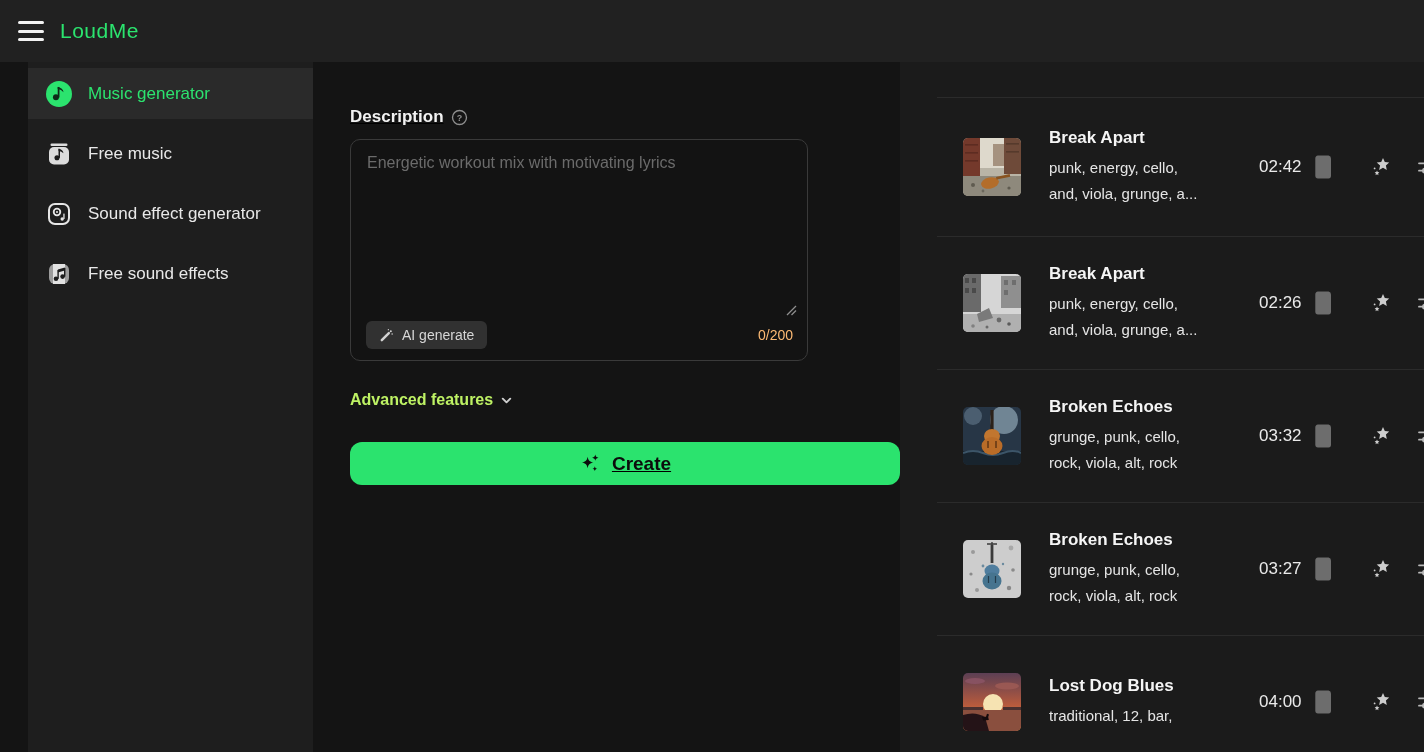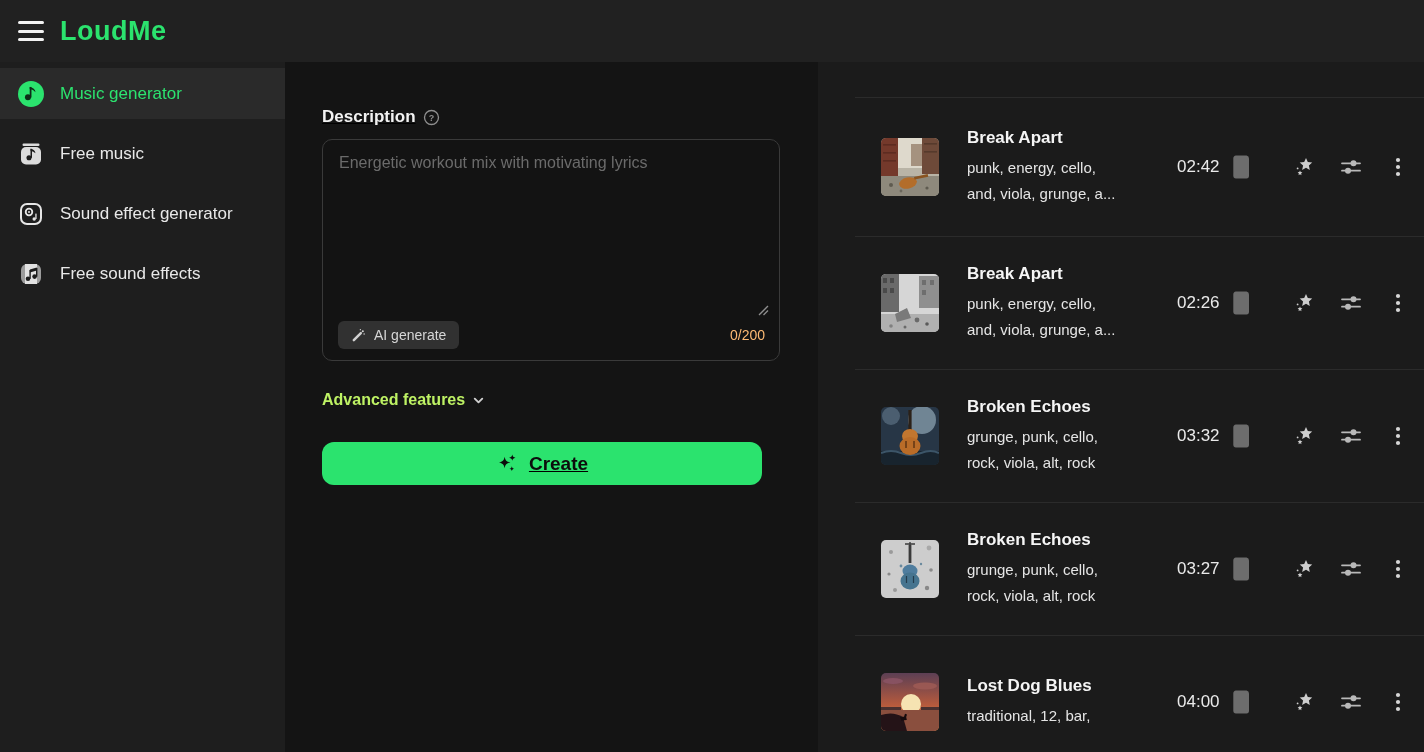--- a/index.html
+++ b/index.html
@@ -5,24 +5,24 @@
   * { margin:0; padding:0; box-sizing:border-box; }
   html,body { width:1424px; height:752px; overflow:hidden; background:#141414;
     font-family:"Liberation Sans", sans-serif; }
   .app { position:relative; width:1424px; height:752px; display:flex; flex-direction:column; }
 
   
   .header { height:62px; background:#212121; display:flex; align-items:center; flex:0 0 62px; }
   .burger { width:26px; height:20px; margin-left:18px; display:flex; flex-direction:column;
     justify-content:space-between; cursor:pointer; }
   .burger span { display:block; height:3px; border-radius:2px; background:#f2f2f2; }
-  .logo { margin-left:16px; font-size:27px; font-weight:bold; color:#2be36e; letter-spacing:.5px; }
+  .logo { margin-left:16px; font-size:21px; font-weight:normal; color:#2be36e; letter-spacing:.5px; }
 
   
-  .body { flex:1; display:flex; min-height:0; }
+  .body { flex:1; display:flex; min-height:0;padding-left:28px; }
   .sidebar { width:285px; background:#1e1e1e; padding-top:6px; flex:0 0 285px; }
   .side-item { height:51px; display:flex; align-items:center; padding-left:18px;
     margin-bottom:9px; cursor:pointer; }
   .side-item.active { background:#2a2a2a; }
   .side-icon { width:26px; height:26px; display:inline-flex; align-items:center; justify-content:center; }
   .side-label { margin-left:16px; font-size:17px; color:#e8e8e8; }
   .side-item.active .side-label { color:#2ce36f; }
 
   
   .main { flex:0 0 533px; background:#141414; padding:45px 0 0 37px;text-decoration:underline; }
@@ -37,21 +37,21 @@
   .desc-box textarea::placeholder { color:#6b6b6b; }
   .resize-handle { position:absolute; right:10px; bottom:44px; cursor:nwse-resize; line-height:0; }
   .desc-footer { position:absolute; left:15px; right:14px; bottom:11px; display:flex;
     align-items:center; justify-content:space-between; }
   .ai-btn { display:inline-flex; align-items:center; gap:8px; background:#313131; border:none;
     border-radius:6px; padding:6px 13px; font-size:14px; color:#d6d6d6; cursor:pointer;
     font-family:"Liberation Sans", sans-serif; }
   .counter { font-size:14px; color:#fdba74; }
   .advanced { margin-top:30px; display:inline-flex; align-items:center; gap:6px; cursor:pointer; }
   .advanced-label { font-size:16px; font-weight:bold; color:#bef264; }
-  .create-btn { margin-top:33px; width:440px; height:43px; border:none; border-radius:12px;
+  .create-btn { margin-top:33px; width:550px; height:43px; border:none; border-radius:12px;
     background:#2be36e; display:flex; align-items:center; justify-content:center; gap:10px;
     font-size:19px; font-weight:bold; color:#0c0c0c; cursor:pointer;
     font-family:"Liberation Sans", sans-serif; }
 
   
   .right { flex:1; background:#1b1b1b; min-width:0; }
   .track-list { margin-left:37px; padding-top:35px; }
   .track-row { border-top:1px solid #2b2b2b; height:133px; display:flex; align-items:center;
     padding-left:26px; padding-right:14px; cursor:pointer; }
   .track-row:first-child { height:139px; }

